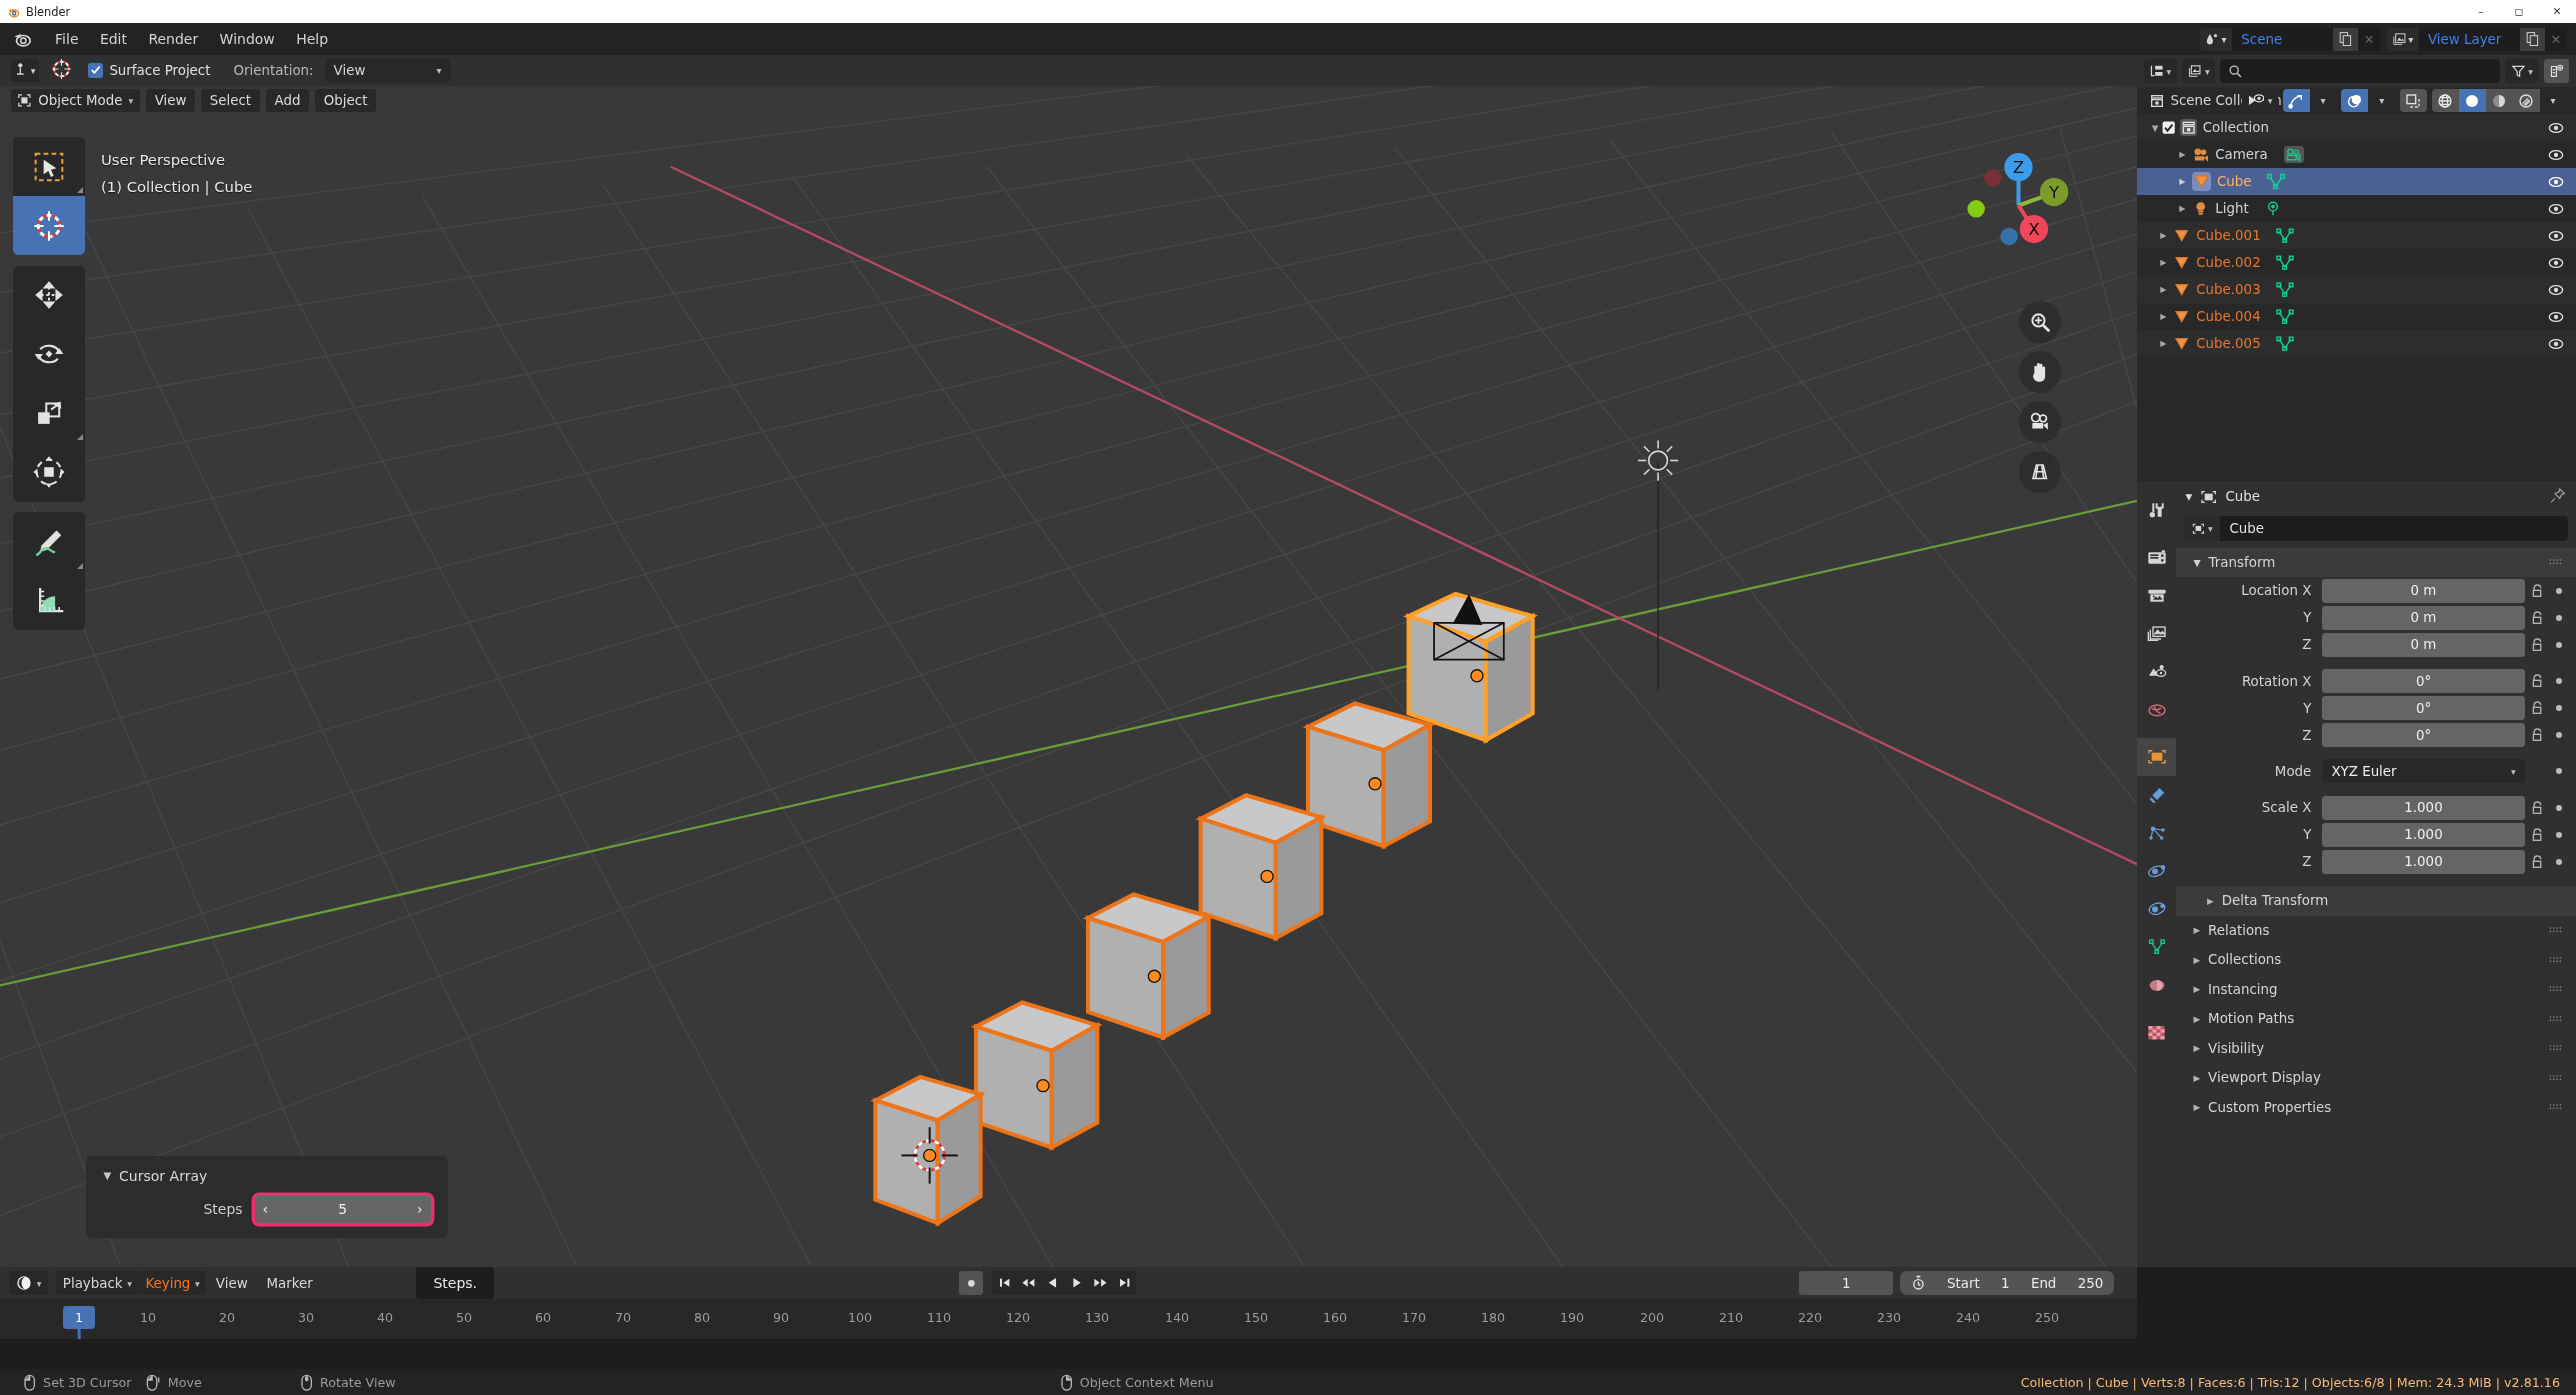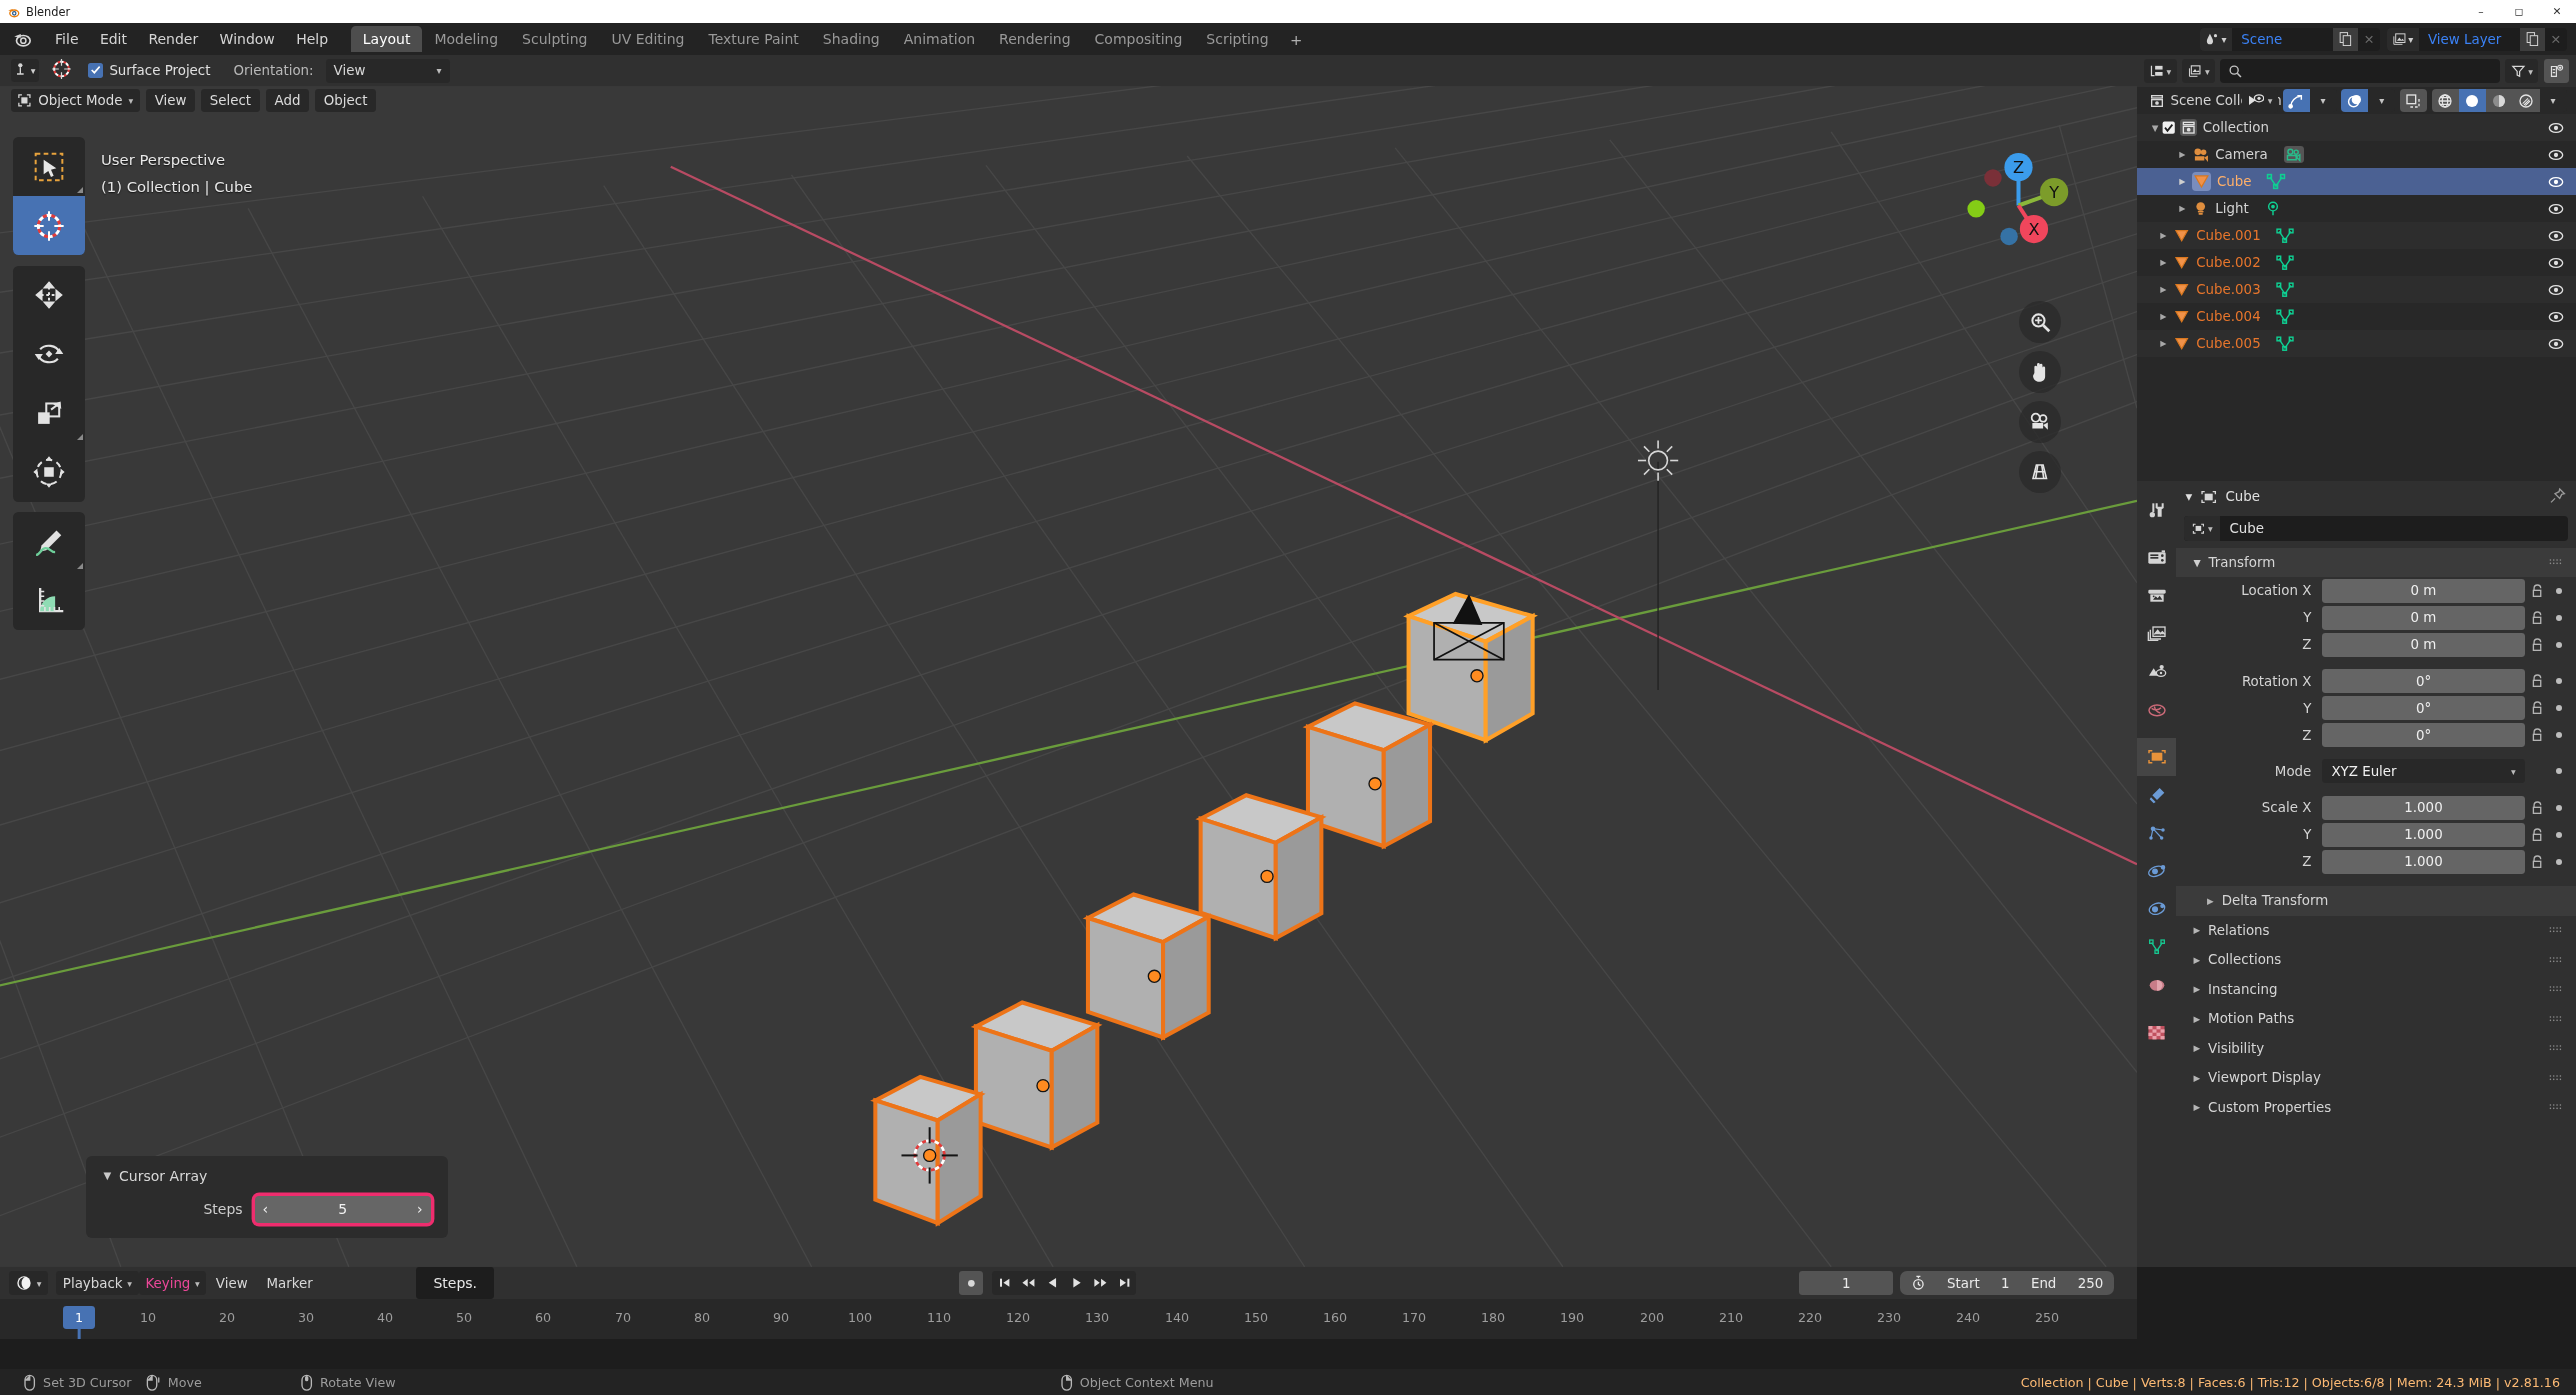--- a/index.html
+++ b/index.html
@@ -216,33 +216,20 @@
       <ellipse cx="13" cy="14" rx="8.2" ry="6.2" fill="none" stroke="#d8d8d8" stroke-width="2"></ellipse>
       <circle cx="13" cy="14" r="3.1" fill="none" stroke="#d8d8d8" stroke-width="1.8"></circle>
       <path d="M2 9 L10 6 L10 10.5 Z" fill="#d8d8d8"></path>
     </svg>
     <div class="menu-item">File</div>
     <div class="menu-item">Edit</div>
     <div class="menu-item">Render</div>
     <div class="menu-item">Window</div>
     <div class="menu-item">Help</div>
 
-    <div class="ws-tabs">
-      <div class="ws-tab active">Layout</div>
-      <div class="ws-tab">Modeling</div>
-      <div class="ws-tab">Sculpting</div>
-      <div class="ws-tab">UV Editing</div>
-      <div class="ws-tab">Texture Paint</div>
-      <div class="ws-tab">Shading</div>
-      <div class="ws-tab">Animation</div>
-      <div class="ws-tab">Rendering</div>
-      <div class="ws-tab">Compositing</div>
-      <div class="ws-tab">Scripting</div>
-      <div class="ws-plus">+</div>
-    </div>
   </div>
 
   <div class="topbar-right">
     <div class="scene-field">
       <div class="sf-icon">
         <svg width="14.8" height="14.8" viewBox="0 0 24 24">
             <path d="M8 3 C5 9 3 12 3 15 a5 5 0 0 0 10 0 c0-3-2-6-5-12z" fill="#d5d5d5"></path>
             <circle cx="17" cy="6" r="2.6" fill="#d5d5d5"></circle>
           </svg>
         <span style="color:#cfcfcf;font-size:10px">▾</span>
@@ -1387,21 +1374,21 @@
             <path d="M13 3a9 9 0 0 0 0 18 11 11 0 0 1 0-18z" fill="#303030"></path>
           </svg>
         <span style="color:#c0c0c0;font-size:9.4px">▾</span>
       </div>
       <div style="width:8px"></div>
       <div class="tl-btn">
         <span style="font-size:13.4px;color:#d8d8d8">Playback</span>
         <span style="color:#bbb;font-size:9.4px">▾</span>
       </div>
       <div class="tl-btn">
-        <span style="font-size:13.4px;color:#ec4899">Keying</span>
+        <span style="font-size:13.4px;color:#f97316">Keying</span>
         <span style="color:#bbb;font-size:9.4px">▾</span>
       </div>
       <div class="tl-menu">View</div>
       <div class="tl-menu">Marker</div>
       <div class="tl-tooltip">Steps.</div>
 
       <div class="tl-center">
         <div class="tl-pbtn" style="background:#545454;border-radius:3.4px">
           <svg width="10.7" height="10.7" viewBox="0 0 16 16">
               <circle cx="8" cy="8" r="5" fill="#d8d8d8"></circle>

